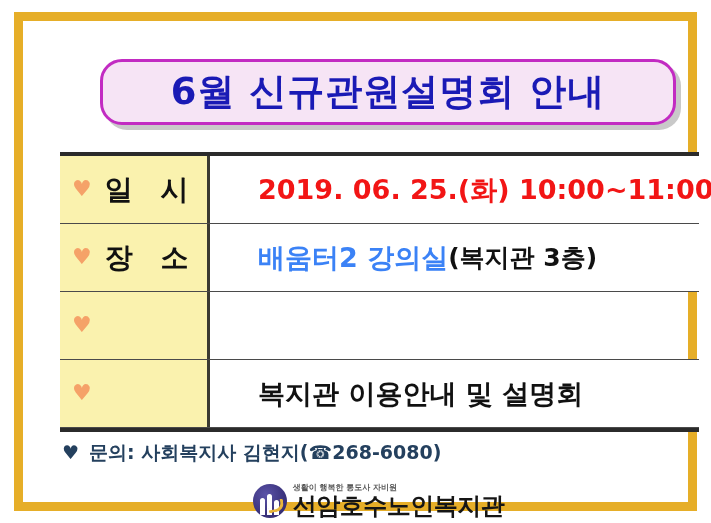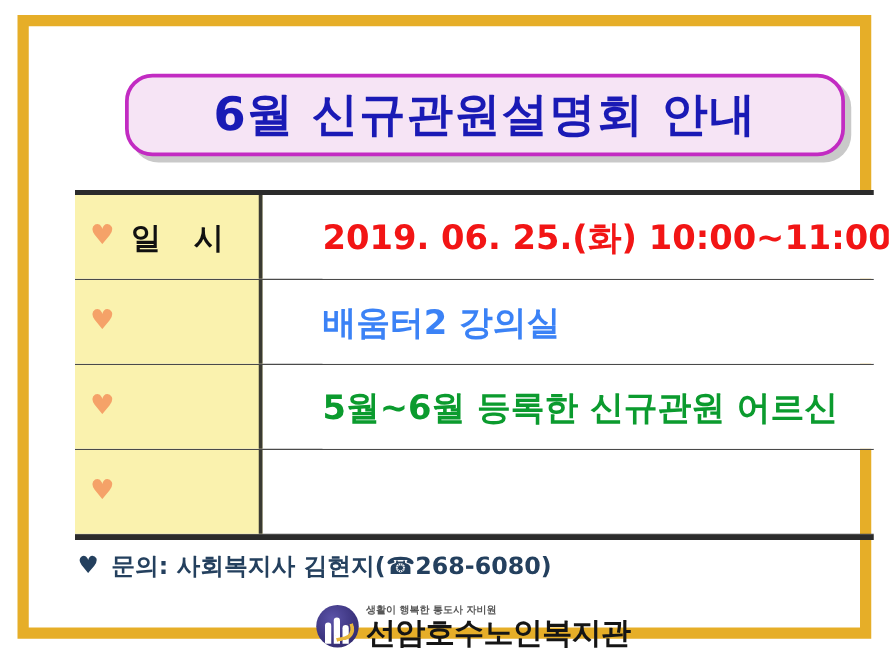--- a/index.html
+++ b/index.html
@@ -117,21 +117,21 @@
   }
   .heart {
     color: #F5A268;
     font-size: 22px;
     line-height: 1;
     margin-right: 13px;
     transform: translateY(-1px);
   }
   .label-text {
     color: #111111;
-    font-size: 24px;
+    font-size: 28px;
     font-weight: bold;
     letter-spacing: 9px;
     white-space: nowrap;
   }
   .tvalue {
     flex: 1 1 auto;
     background: #ffffff;
     display: flex;
     align-items: center;
     box-sizing: border-box;
@@ -262,38 +262,40 @@
             <span class="label-text">일 시</span>
           </div>
           <div class="tvalue">
             <span class="v-main c-red">2019. 06. 25.(화) 10:00~11:00</span>
           </div>
         </div>
 
         <div class="trow">
           <div class="tlabel">
             <span class="heart">♥</span>
+            <span class="label-text">장 소</span>
           </div>
           <div class="tvalue">
             <span class="v-main c-orange">배움터2 강의실</span>
+              <span class="v-sub">(복지관 3층)</span>
           </div>
         </div>
 
         <div class="trow">
           <div class="tlabel">
             <span class="heart">♥</span>
           </div>
-          <div class="tvalue">
-            <span class="v-main c-green">5월~6월 등록한 신규관원 어르신</span>
-          </div>
         </div>
 
         <div class="trow">
           <div class="tlabel">
             <span class="heart">♥</span>
+          </div>
+          <div class="tvalue">
+            <span class="v-main c-black">복지관 이용안내 및 설명회</span>
           </div>
         </div>
 
       </div>
 
       <div class="contact">
         <span class="contact-heart">♥</span>
         <span class="contact-text">문의: 사회복지사 김현지(☎268-6080)</span>
       </div>
 

